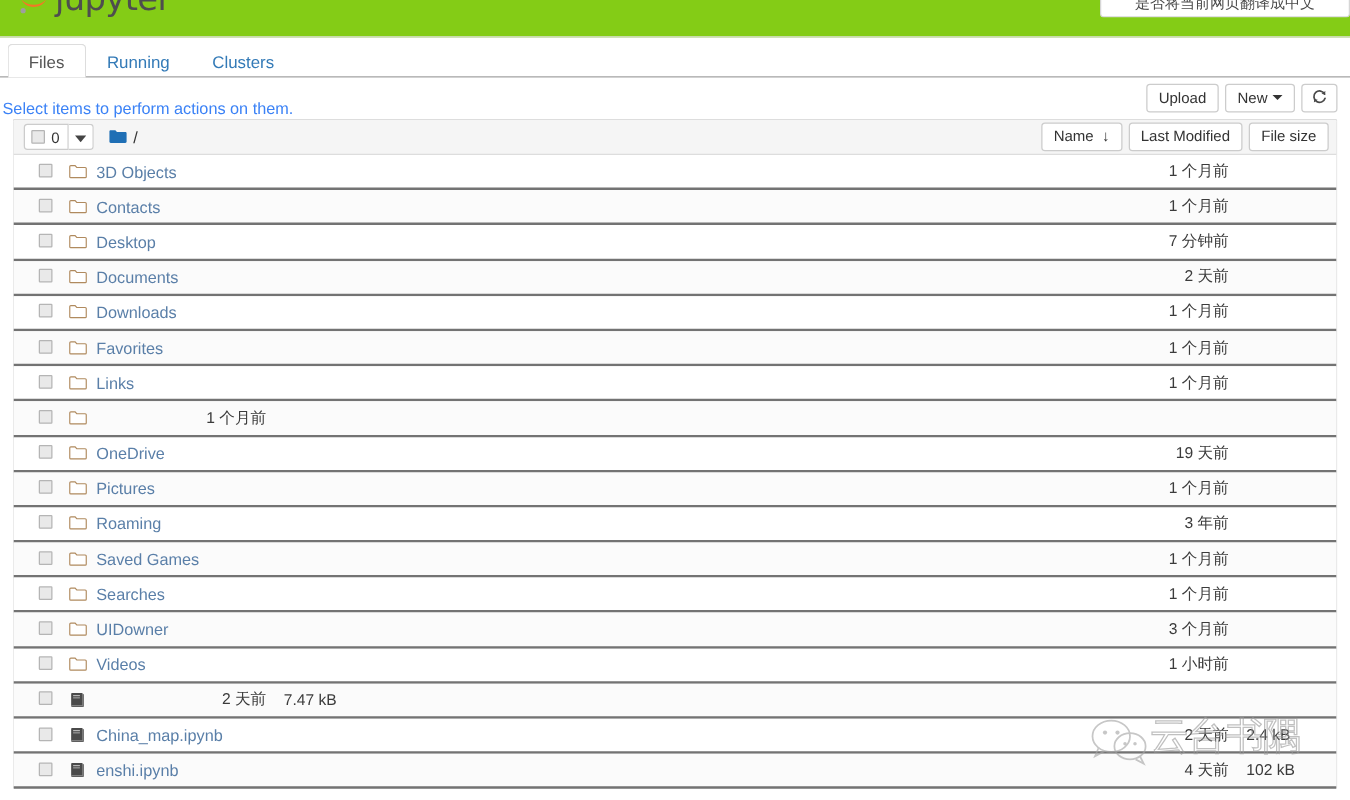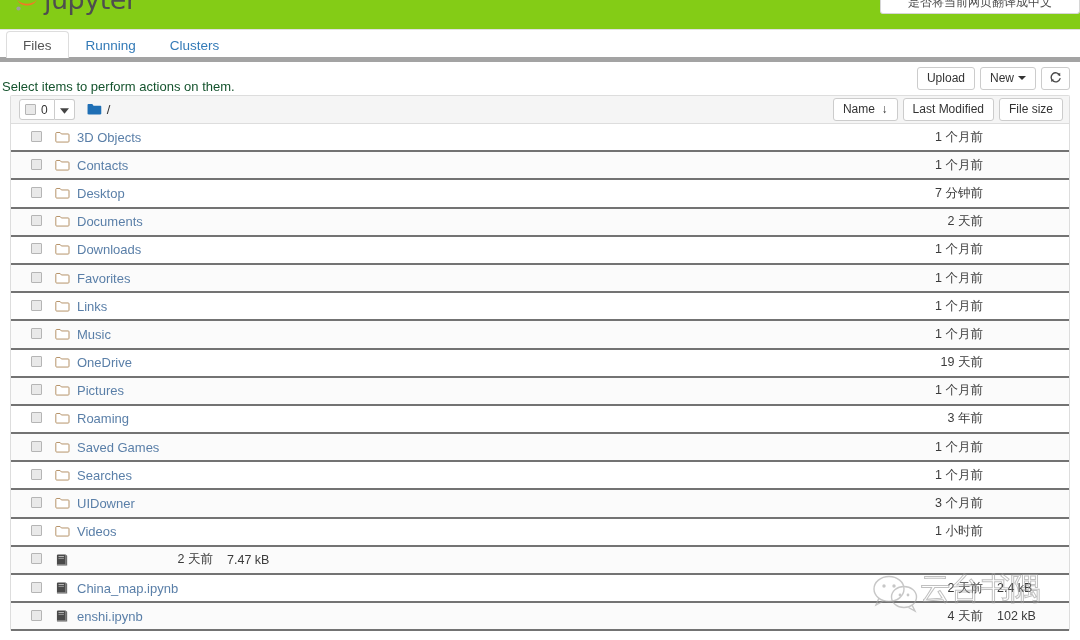--- a/index.html
+++ b/index.html
@@ -56,21 +56,21 @@
     justify-content: center;
     padding-bottom: 2px;
     font-size: 12px;
     color: #4a4a4a;
     white-space: nowrap;
   }
 
   
   .tabs {
     height: 32px;
-    border-bottom: 5px solid #a3a3a3;
+    border-bottom: 1px solid #a3a3a3;
     padding-left: 6px;
     display: flex;
     align-items: flex-end;
     background: #ffffff;
   }
   .tab {
     padding: 7px 16px 6px 16px;
     font-size: 13.5px;
     color: #337ab7;
     cursor: pointer;
@@ -91,21 +91,21 @@
   
   .action-row {
     height: 33px;
     display: flex;
     align-items: center;
     justify-content: space-between;
     padding: 0 10px 0 2px;
   }
   .hint-text {
     font-size: 13px;
-    color: #14532d;
+    color: #3b82f6;
     padding-left: 0px;
     margin-top: 16px;
   }
   .btn-group { display: flex; align-items: center; gap: 5px; }
   .btn {
     border: 1px solid #cccccc;
     background: #ffffff;
     border-radius: 3px;
     font-size: 12px;
     color: #333333;
@@ -405,21 +405,20 @@
         <div class="row-mtime">1 个月前</div>
         <div class="row-size"></div>
       </div>
       <div class="row alt">
         <div class="row-cb"><span class="cb"></span></div>
         <div class="row-icon">
           <svg class="ico-folder" viewBox="0 0 16 14">
             <path d="M0.8 2.4 C0.8 1.9 1.2 1.6 1.7 1.6 L5.4 1.6 L6.8 3.2 L14.1 3.2 C14.6 3.2 15.0 3.5 15.0 4.0 L15.0 11.1 C15.0 11.6 14.6 11.9 14.1 11.9 L1.7 11.9 C1.2 11.9 0.8 11.6 0.8 11.1 Z" fill="#ffffff" stroke="#b08a5e" stroke-width="1"></path>
           </svg>
         </div>
-        <div class="row-name">Music</div>
         <div class="row-mtime">1 个月前</div>
         <div class="row-size"></div>
       </div>
       <div class="row">
         <div class="row-cb"><span class="cb"></span></div>
         <div class="row-icon">
           <svg class="ico-folder" viewBox="0 0 16 14">
             <path d="M0.8 2.4 C0.8 1.9 1.2 1.6 1.7 1.6 L5.4 1.6 L6.8 3.2 L14.1 3.2 C14.6 3.2 15.0 3.5 15.0 4.0 L15.0 11.1 C15.0 11.6 14.6 11.9 14.1 11.9 L1.7 11.9 C1.2 11.9 0.8 11.6 0.8 11.1 Z" fill="#ffffff" stroke="#b08a5e" stroke-width="1"></path>
           </svg>
         </div>

